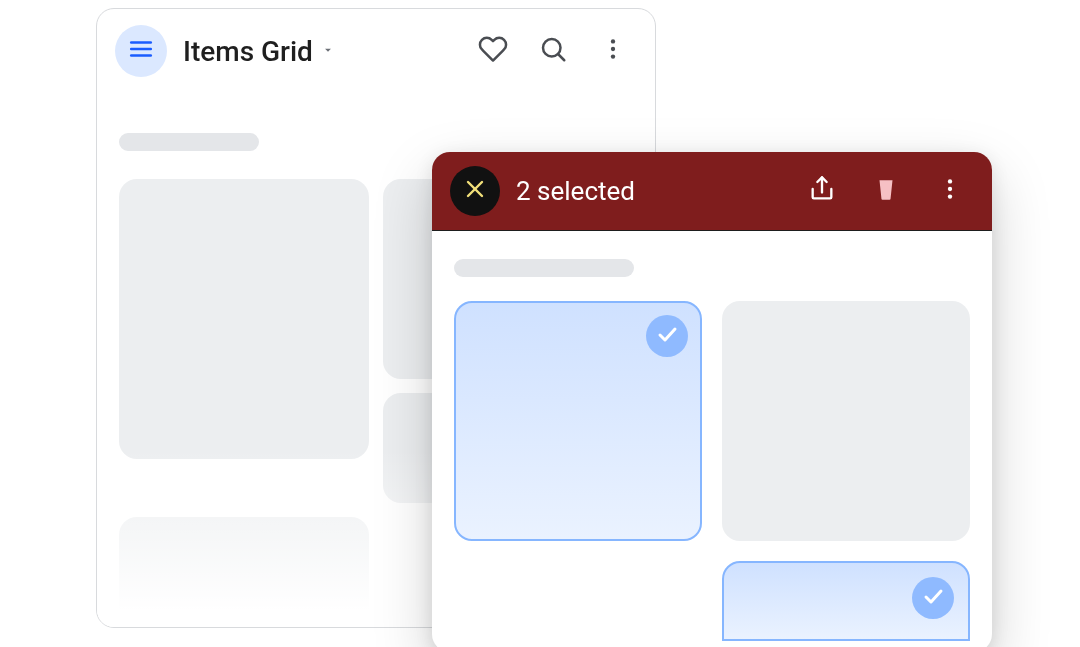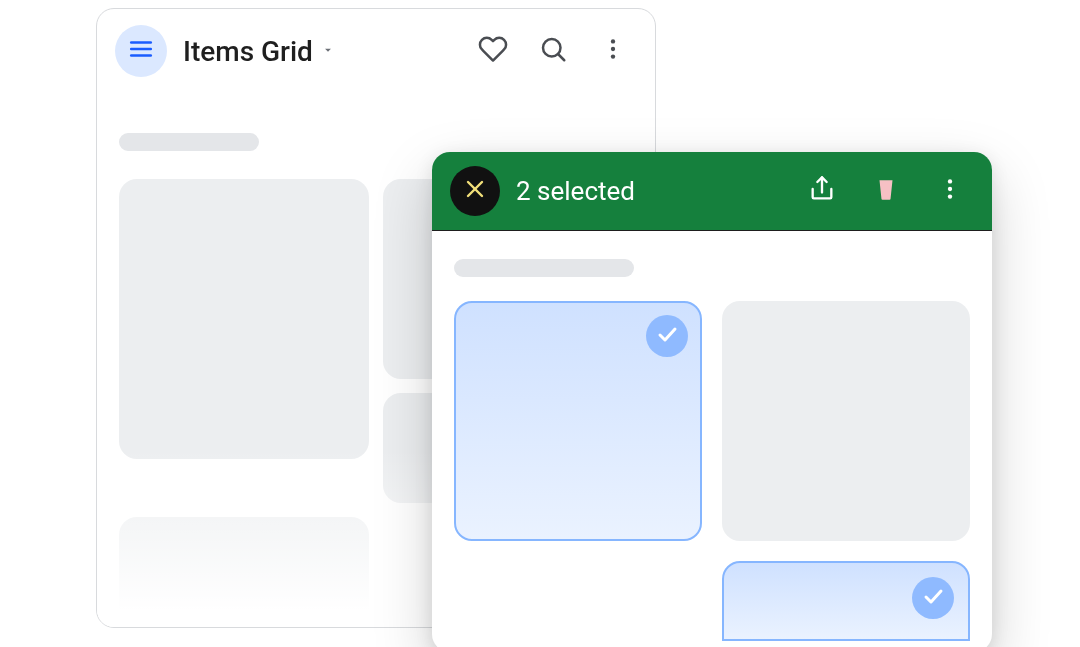--- a/index.html
+++ b/index.html
@@ -103,21 +103,21 @@
       left: 432px;
       top: 152px;
       width: 560px;
       height: 500px;
       background: #fff;
       border-radius: 18px;
       box-shadow: 0 24px 60px rgba(0,0,0,0.18), 0 4px 18px rgba(0,0,0,.10);
       overflow: hidden;
     }
     .sel-topbar {
-      background: #15803d;
+      background: #7f1d1d;
       display: flex;
       align-items: center;
       gap: 16px;
       padding: 14px 18px;
       border-bottom: 1px solid #1e1e1e;
     }
     .close-sel {
       width: 50px;
       height: 50px;
       border-radius: 50%;

